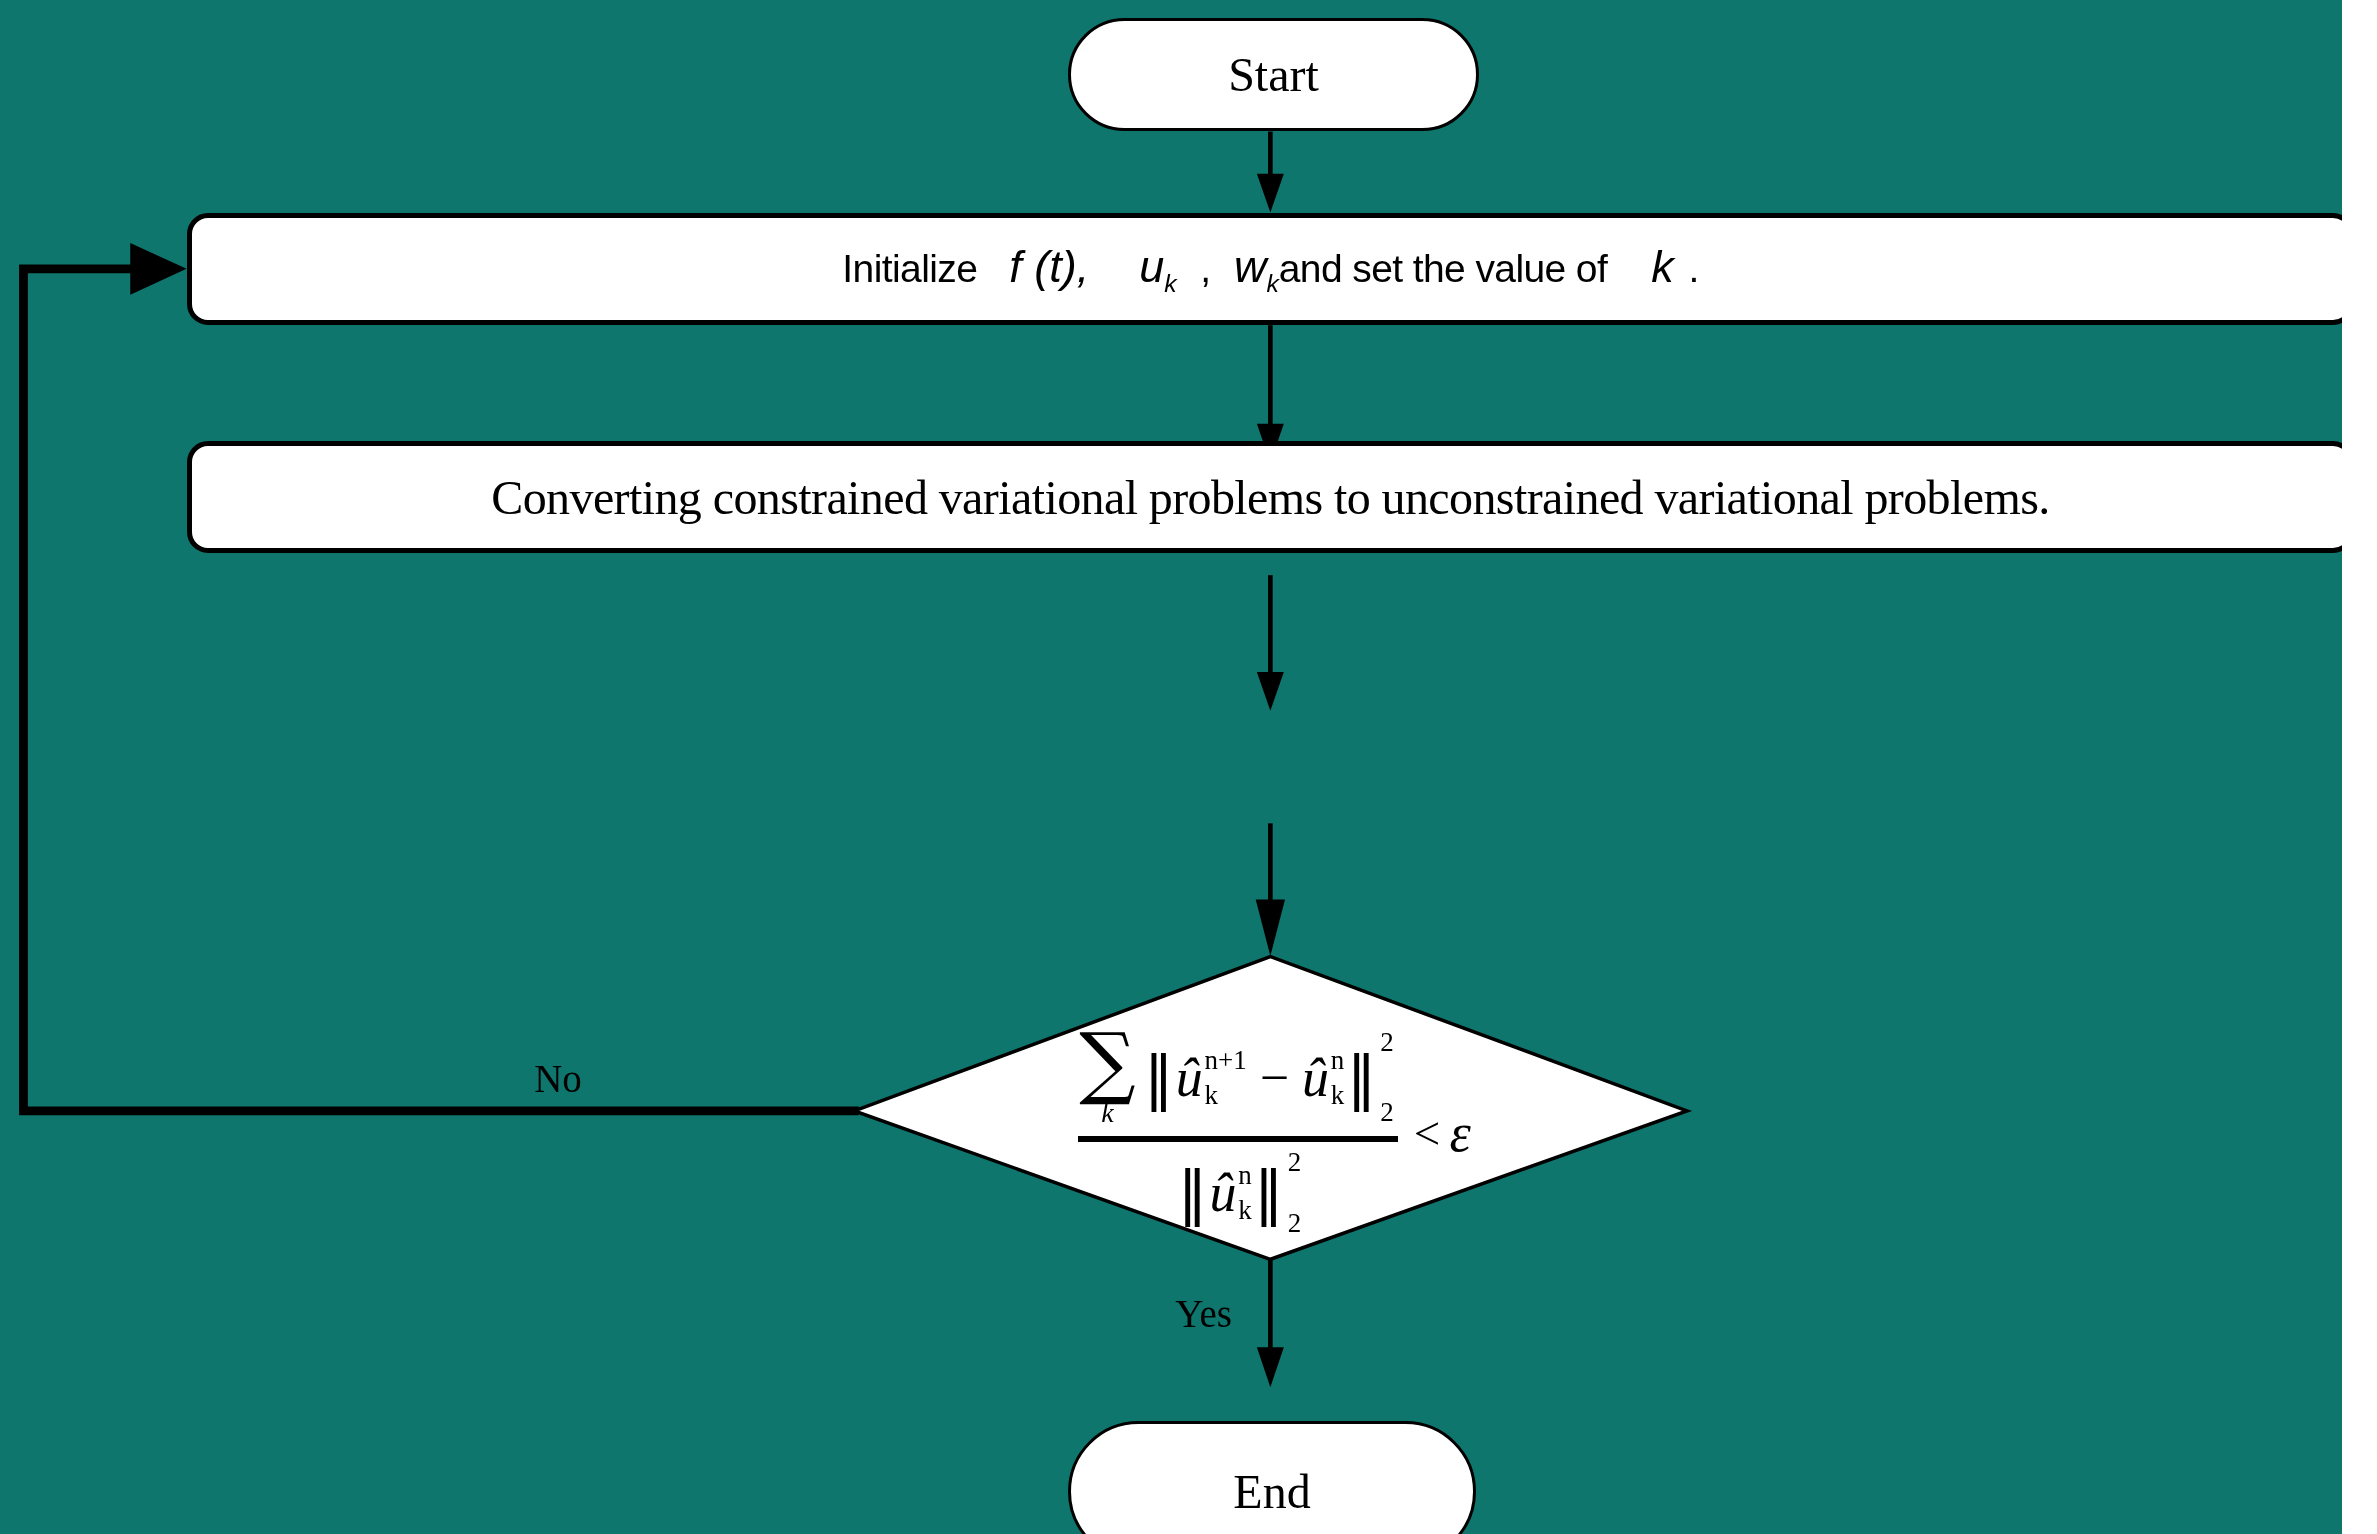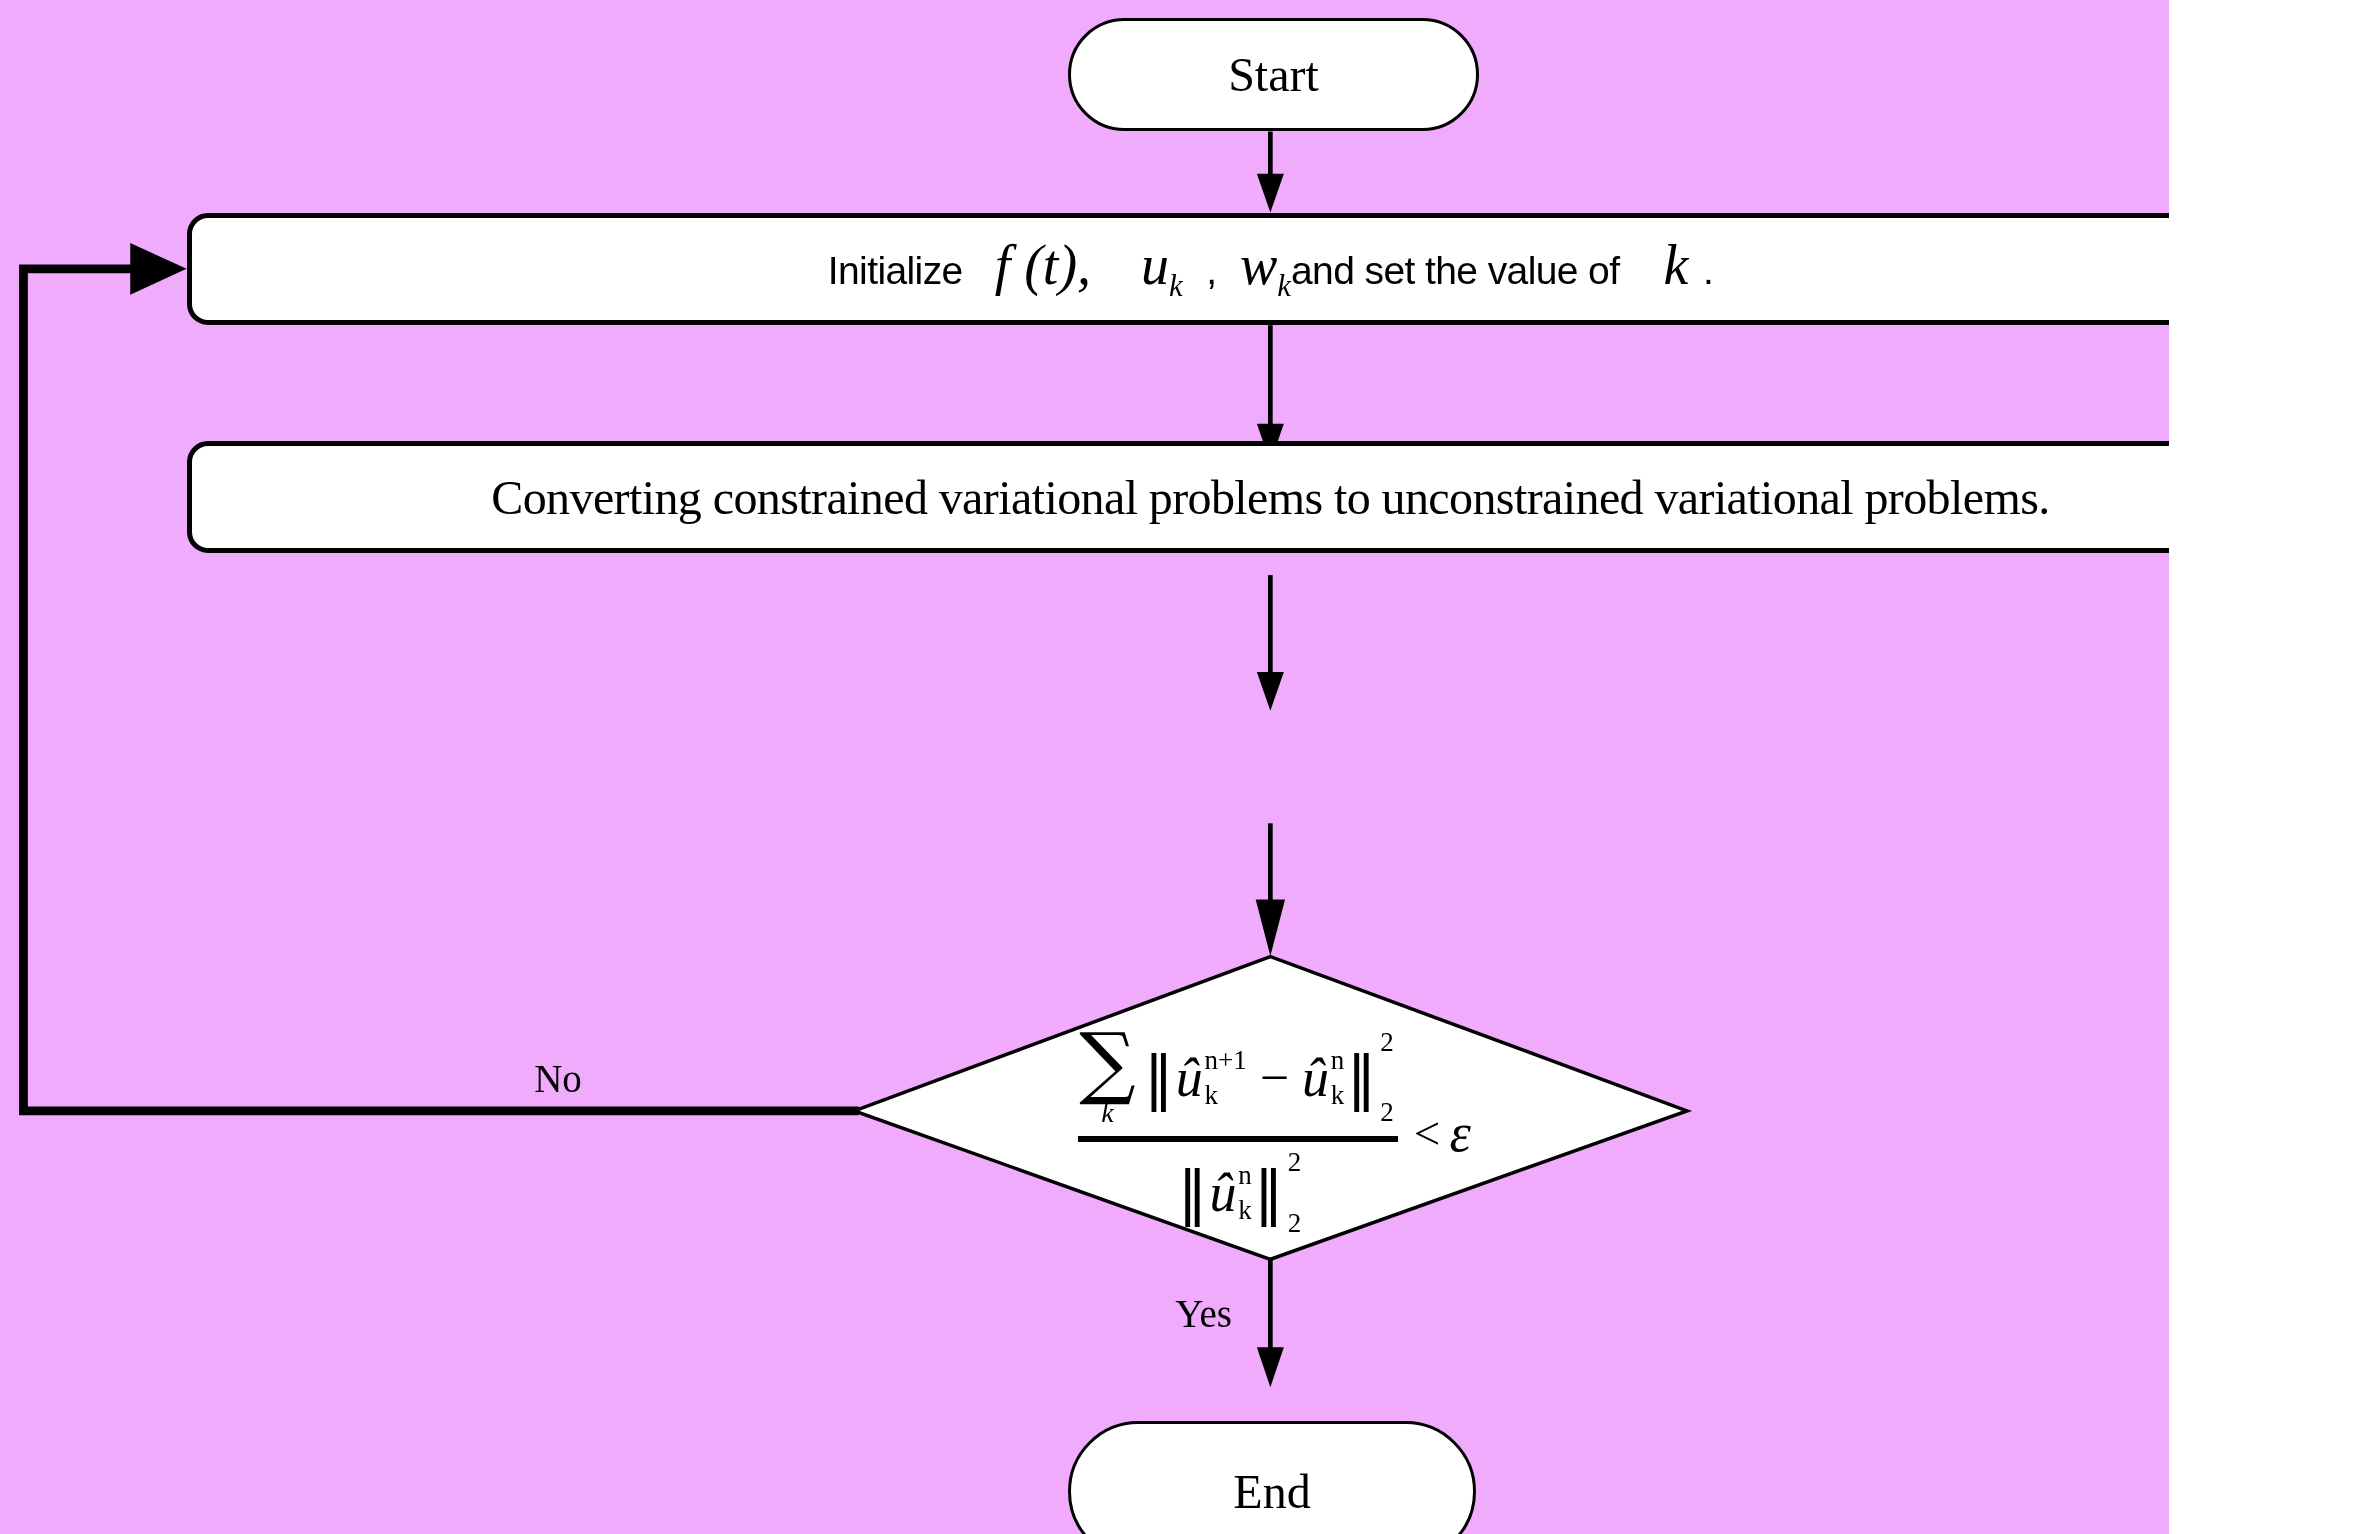--- a/index.html
+++ b/index.html
@@ -1,33 +1,33 @@
 <!DOCTYPE html>
 <html style="font-size:9.4px"><head>
 <meta charset="utf-8">
 <style>
   html,body{margin:0;padding:0;background:#ffffff;}
-  #canvas{position:relative;width:2169px;height:1534px;background:#f0abfc;color:#000;overflow:hidden;}
+  #canvas{position:relative;width:2342px;height:1534px;background:#0f766e;color:#000;overflow:hidden;}
   svg.flow{position:absolute;left:0;top:0;width:2377px;height:1534px;}
 
   .node{position:absolute;display:flex;align-items:center;justify-content:center;
         background:#ffffff;box-sizing:border-box;text-align:center;border-radius:21px;}
   .terminal{border:3.5px solid #000;font-family:"Liberation Serif","DejaVu Serif",serif;
             font-size:48px;border-radius:76px;}
   .process{border:5.3px solid #000;}
 
   #start{left:1068px;top:17.6px;width:411px;height:113px;}
   #box1{left:187px;top:213px;width:2167px;height:112px;}
   #box2{left:187px;top:441px;width:2167px;height:112px;}
   #box3{left:187px;top:711px;width:2167px;height:112px;}
   #end{left:1068px;top:1389px;width:408px;height:141px;border-radius:82px;margin-top:32px;}
 
   .mixed{display:flex;align-items:baseline;justify-content:center;white-space:pre;}
   .m-sans{font-family:"Liberation Sans","DejaVu Sans",sans-serif;font-size:39px;letter-spacing:-0.6px;}
-  .m-math{font-family:Liberation Serif, serif;font-style:italic;font-size:56px;}
+  .m-math{font-family:Liberation Sans, sans-serif;font-style:italic;font-size:45px;}
   .m-math sub{font-size:0.55em;font-style:italic;}
   .g25{margin-left:14.7px}.g40{margin-left:23.5px}.g55{margin-left:32px}
   .g70{}.g75{margin-left:44px}.g85{margin-left:50px}
 
   .serif-line{font-family:"Liberation Serif","DejaVu Serif",serif;font-size:48px;
               letter-spacing:-0.6px;white-space:nowrap;}
   .sans-line{font-family:"Liberation Sans","DejaVu Sans",sans-serif;font-size:41px;
              letter-spacing:-0.6px;white-space:pre;}
 
   .edge-label{position:absolute;font-family:"Liberation Serif","DejaVu Serif",serif;

